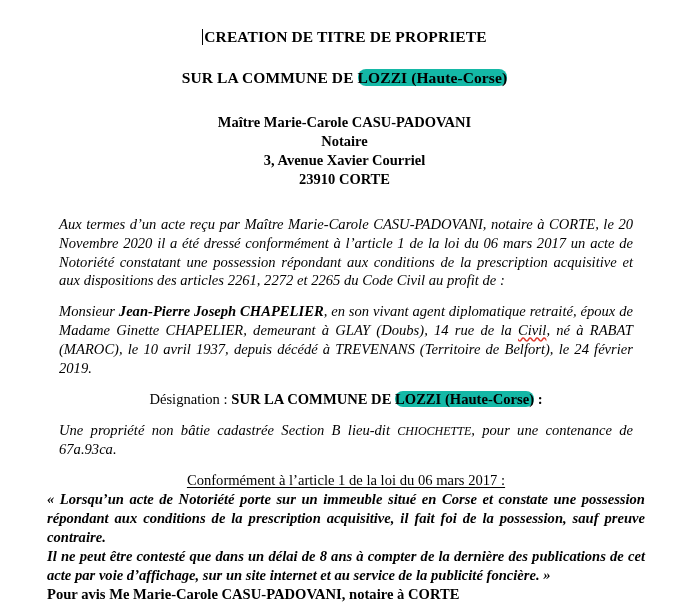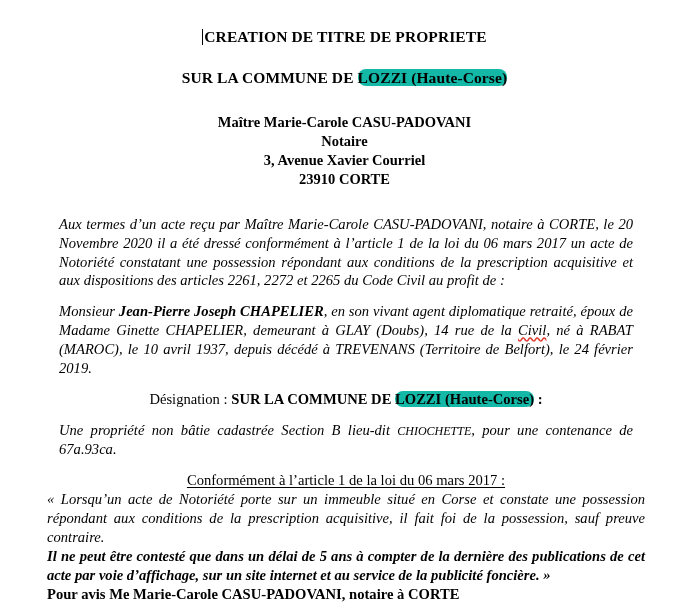--- a/index.html
+++ b/index.html
@@ -103,21 +103,21 @@
   }
 
   .u-bold {
     font-weight: normal;
     text-decoration: underline;
     text-underline-offset: 2px;
   }
 
   .quote {
     font-style: italic;
-    font-weight: normal;
+    font-weight: bold;
     text-align: justify;
     text-justify: inter-word;
     margin: 0;
   }
   .quote2 {
     font-style: italic;
     font-weight: bold;
     text-align: justify;
     text-justify: inter-word;
     margin: 0;
@@ -162,19 +162,19 @@
     <p class="just"><span>Monsieur </span><b class="strong">Jean-Pierre Joseph CHAPELIER</b><span>, en son vivant agent diplomatique retraité, époux de Madame Ginette CHAPELIER, demeurant à GLAY (Doubs), 14 rue de la </span><span class="misspell">Civil</span><span>, né à RABAT (MAROC), le 10 avril 1937, depuis décédé à TREVENANS (Territoire de Belfort), le 24 février 2019.</span></p>
 
     <p class="nojust"><span>Désignation : </span><b class="strong">SUR LA COMMUNE DE </b><b class="strong hl">LOZZI (Haute-Corse)</b><b class="strong"> :</b></p>
 
     <p class="just"><span>Une propriété non bâtie cadastrée Section B lieu-dit </span><span class="smallcaps">CHIOCHETTE</span><span>, pour une contenance de 67a.93ca.</span></p>
 
     <p class="nojust"><span class="u-bold">Conformément à l’article 1 de la loi du 06 mars 2017 :</span></p>
 
     <p class="quote">« Lorsqu’un acte de Notoriété porte sur un immeuble situé en Corse et constate une possession répondant aux conditions de la prescription acquisitive, il fait foi de la possession, sauf preuve contraire.</p>
 
-    <p class="quote2">Il ne peut être contesté que dans un délai de 5 ans à compter de la dernière des publications de cet acte par voie d’affichage, sur un site internet et au service de la publicité foncière. »</p>
+    <p class="quote2">Il ne peut être contesté que dans un délai de 8 ans à compter de la dernière des publications de cet acte par voie d’affichage, sur un site internet et au service de la publicité foncière. »</p>
 
     <p class="sig">Pour avis Me Marie-Carole CASU-PADOVANI, notaire à CORTE</p>
 
   </div>
 
 </div>
 
 </body></html>

